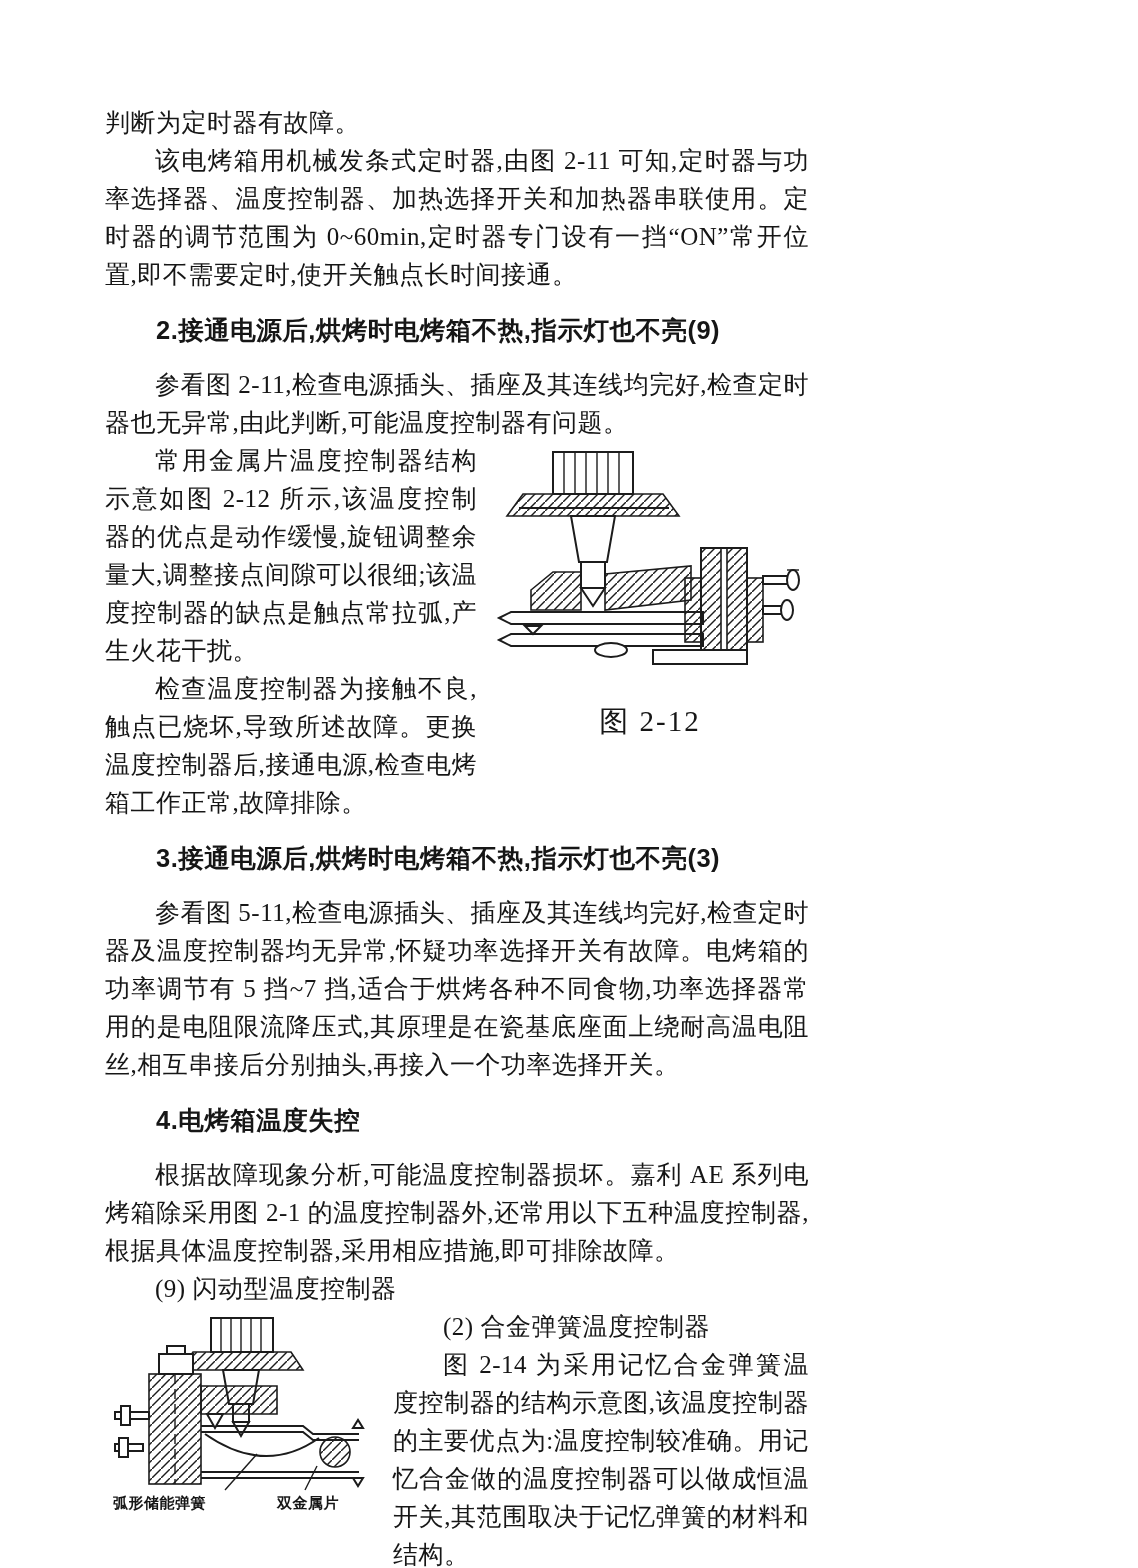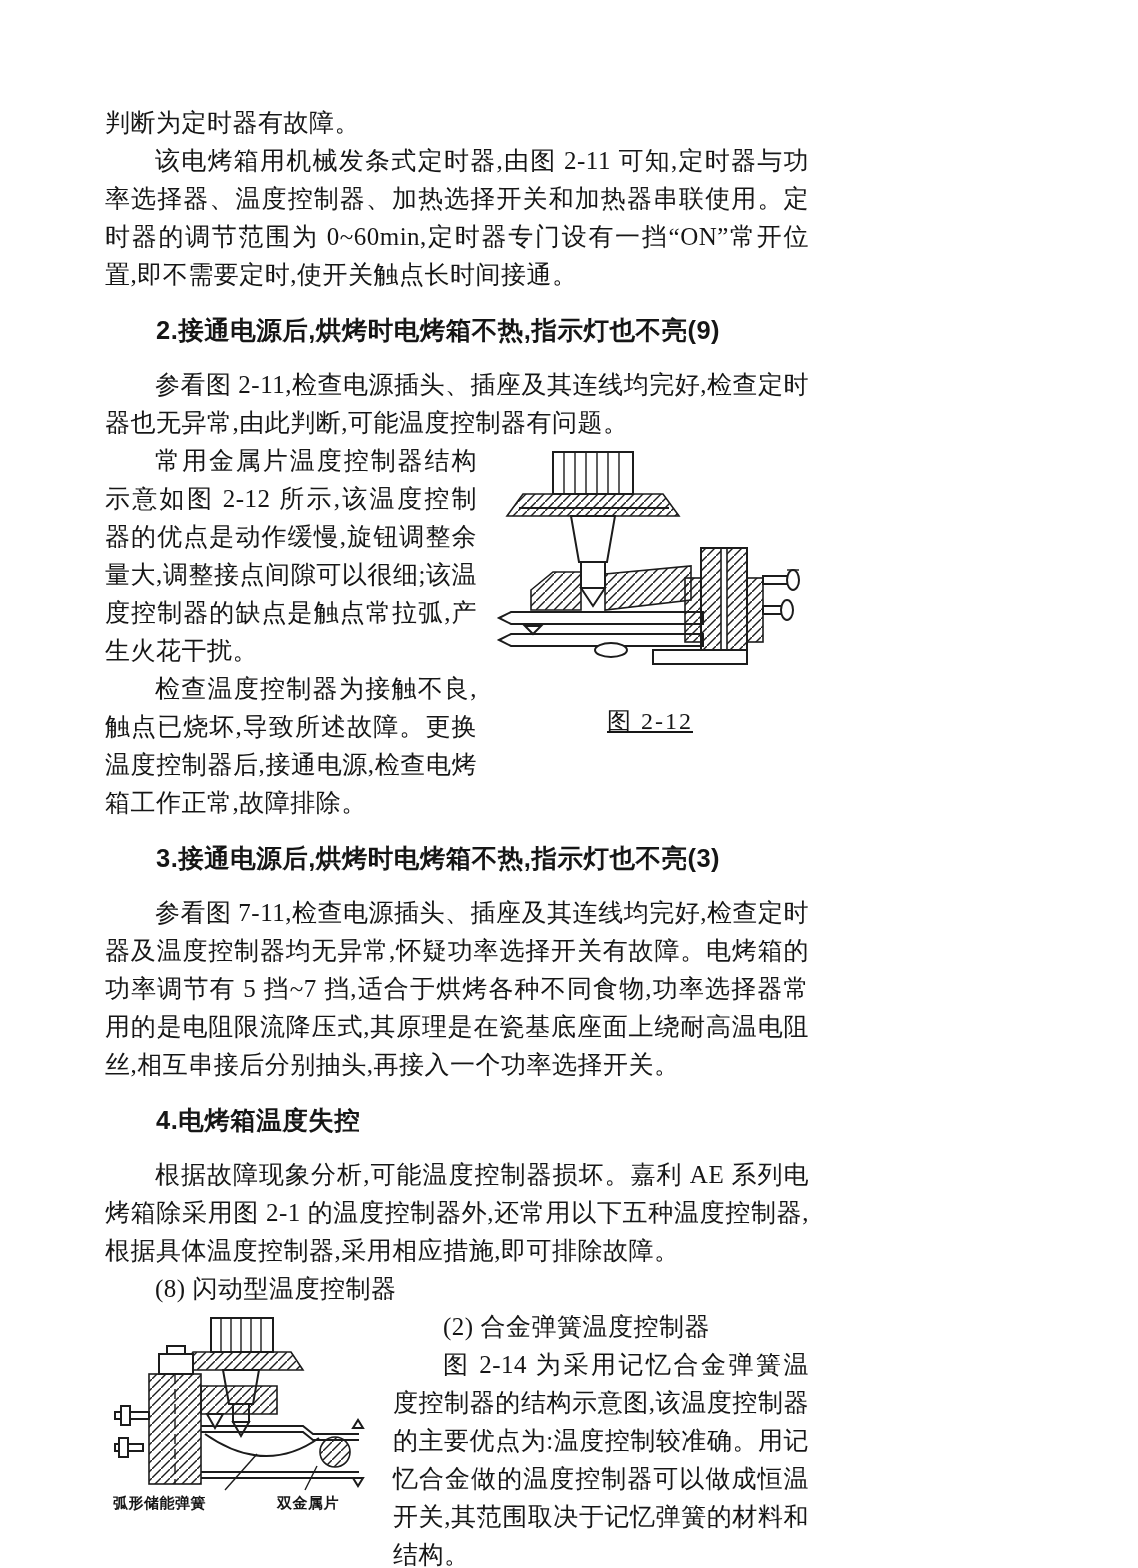--- a/index.html
+++ b/index.html
@@ -42,24 +42,23 @@
   }
   .fig12 .caption{margin-top:32px;}
   
   .fig13{
     float:left;
     width:272px;
     margin:8px 16px 14px 0;
     text-align:center;
   }
   .caption{
-    font-size:24px;
+    font-size:29px;
     color:#161616;
     letter-spacing:2px;
-    text-decoration:underline;
   }
   svg{display:block;margin:0 auto;}
   svg .ln{stroke:#1c1c1c;stroke-width:2;fill:none;}
   svg .wh{stroke:#1c1c1c;stroke-width:2;fill:#ffffff;}
   svg .ht{stroke:#1c1c1c;stroke-width:1.6;}
   svg .thin{stroke:#1c1c1c;stroke-width:1.4;fill:none;}
   svg text{
     font-family:"Liberation Serif","DejaVu Serif",serif;
     font-size:15px;
     fill:#161616;
@@ -123,26 +122,26 @@
         </g>
       </svg>
       <div class="caption">图 2-12</div>
     </div>
 
     <p class="indent">常用金属片温度控制器结构示意如图 2-12 所示,该温度控制器的优点是动作缓慢,旋钮调整余量大,调整接点间隙可以很细;该温度控制器的缺点是触点常拉弧,产生火花干扰。</p>
     <p class="indent">检查温度控制器为接触不良,触点已烧坏,导致所述故障。更换温度控制器后,接通电源,检查电烤箱工作正常,故障排除。</p>
 
     <div class="heading">3.接通电源后,烘烤时电烤箱不热,指示灯也不亮(3)</div>
 
-    <p class="indent">参看图 7-11,检查电源插头、插座及其连线均完好,检查定时器及温度控制器均无异常,怀疑功率选择开关有故障。电烤箱的功率调节有 5 挡~7 挡,适合于烘烤各种不同食物,功率选择器常用的是电阻限流降压式,其原理是在瓷基底座面上绕耐高温电阻丝,相互串接后分别抽头,再接入一个功率选择开关。</p>
+    <p class="indent">参看图 5-11,检查电源插头、插座及其连线均完好,检查定时器及温度控制器均无异常,怀疑功率选择开关有故障。电烤箱的功率调节有 5 挡~7 挡,适合于烘烤各种不同食物,功率选择器常用的是电阻限流降压式,其原理是在瓷基底座面上绕耐高温电阻丝,相互串接后分别抽头,再接入一个功率选择开关。</p>
 
     <div class="heading">4.电烤箱温度失控</div>
 
     <p class="indent">根据故障现象分析,可能温度控制器损坏。嘉利 AE 系列电烤箱除采用图 2-1 的温度控制器外,还常用以下五种温度控制器,根据具体温度控制器,采用相应措施,即可排除故障。</p>
-    <p class="item-line">(8) 闪动型温度控制器</p>
+    <p class="item-line">(9) 闪动型温度控制器</p>
 
     <div class="fig13">
       <svg width="268" height="214" viewBox="0 0 268 214">
         <defs>
           <pattern id="h13" patternUnits="userSpaceOnUse" width="9" height="9">
             <path d="M-2,11 L11,-2" stroke="#1c1c1c" stroke-width="1.4"></path>
           </pattern>
         </defs>
 
         <g>

